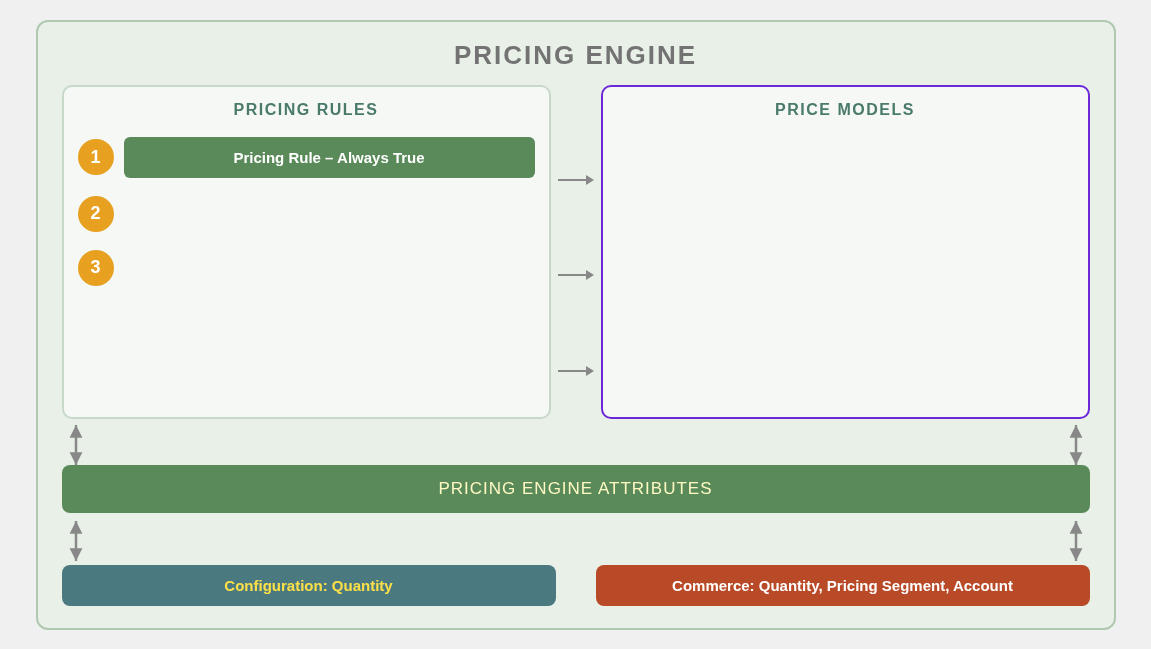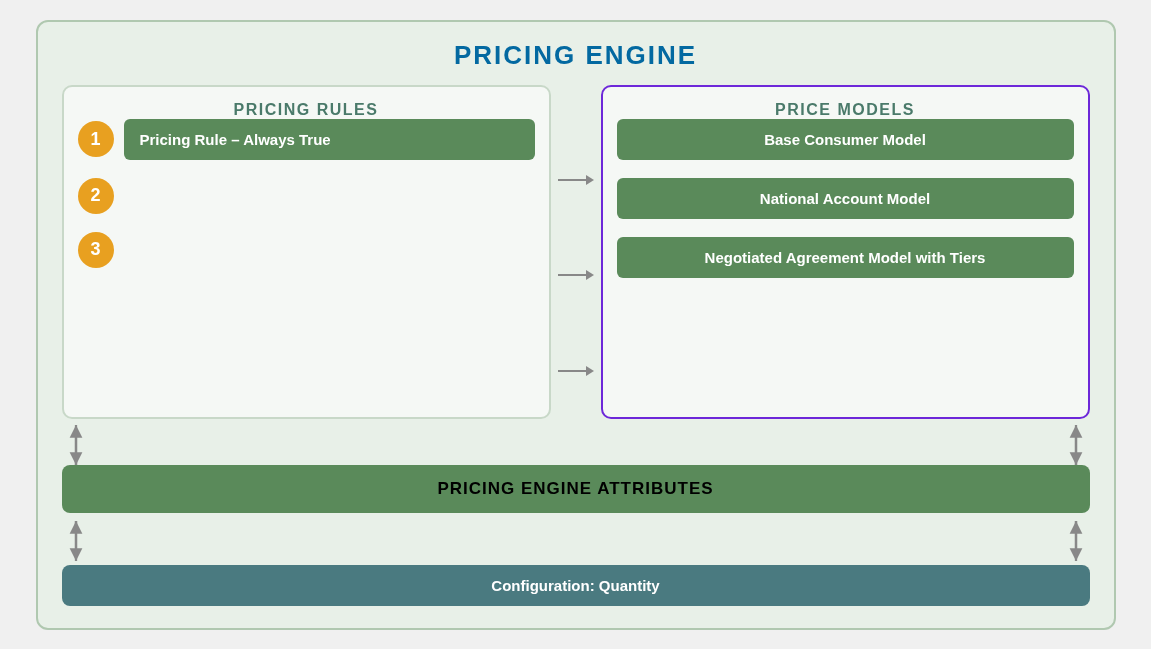--- a/index.html
+++ b/index.html
@@ -20,30 +20,31 @@
       height: 610px;
       padding: 18px 24px 22px 24px;
       display: flex;
       flex-direction: column;
       align-items: center;
       position: relative;
     }
     .main-title {
       font-size: 26px;
       font-weight: 700;
-      color: #0369a1;
+      color: #737373;
       letter-spacing: 2px;
       margin-bottom: 14px;
       text-align: center;
     }
     .panel-title {
       font-size: 16px;
       font-weight: 700;
       color: #4a7a6a;
       letter-spacing: 1.5px;
+      margin-bottom: 18px;
       text-align: center;
     }
     .rules-list {
       display: flex;
       flex-direction: column;
       gap: 18px;
       width: 100%;
       align-items: center;
     }
     .rule-row {
@@ -65,21 +66,21 @@
       justify-content: center;
       flex-shrink: 0;
     }
     .green-box {
       background: #5a8a5a;
       color: white;
       border-radius: 6px;
       padding: 12px 16px;
       font-size: 15px;
       font-weight: 600;
-      text-align: left;
+      text-align: center;
       flex: 1;
     }
     .models-list {
       display: flex;
       flex-direction: column;
       gap: 18px;
       width: 100%;
       align-items: center;
     }
     .model-box {
@@ -102,25 +103,25 @@
     .v-arrow {
       display: flex;
       flex-direction: column;
       align-items: center;
       color: #888;
       font-size: 22px;
       line-height: 1;
     }
     .attributes-bar {
       background: #5a8a5a;
-      color: #000000;
+      color: #fef9c3;
       border-radius: 8px;
       padding: 14px 20px;
       font-size: 17px;
-      font-weight: 700;
+      font-weight: 400;
       letter-spacing: 1px;
       text-align: center;
       width: 100%;
       margin-bottom: 8px;
     }
     .v-arrows-bottom-row {
       display: flex;
       flex-direction: row;
       width: 100%;
       justify-content: space-around;
@@ -128,21 +129,21 @@
     }
     .bottom-boxes-row {
       display: flex;
       flex-direction: row;
       width: 100%;
       justify-content: space-around;
       gap: 40px;
     }
     .config-box {
       background: #4a7a80;
-      color: #ffffff;
+      color: #fde047;
       border-radius: 8px;
       padding: 12px 28px;
       font-size: 15px;
       font-weight: 600;
       text-align: center;
       flex: 1;
     }
     .commerce-box {
       background: #b84a28;
       color: white;
@@ -251,27 +252,20 @@
       <div class="h-arrow-wrap">
         <svg class="h-arrow-svg" viewBox="0 0 36 20" fill="none" xmlns="http://www.w3.org/2000/svg">
           <line x1="0" y1="10" x2="28" y2="10" stroke="#888" stroke-width="2"></line>
           <polygon points="28,5 36,10 28,15" fill="#888"></polygon>
         </svg>
       </div>
     </div>
 
     <div class="panel-models">
       <div class="panel-title">PRICE MODELS</div>
-      <div class="models-list">
-
-        <div class="model-box">Base Consumer Model</div>
-        <div class="model-box">National Account Model</div>
-        <div class="model-box">Negotiated Agreement Model with Tiers</div>
-
-      </div>
     </div>
   </div>
 
   <div class="vertical-arrows-row" style="margin-bottom:0;">
     <div class="v-arrow">
       <svg class="v-arrow-svg" viewBox="0 0 28 44" fill="none" xmlns="http://www.w3.org/2000/svg">
         <line x1="14" y1="44" x2="14" y2="8" stroke="#888" stroke-width="2.5"></line>
         <polygon points="7,14 14,0 21,14" fill="#888"></polygon>
         <line x1="14" y1="0" x2="14" y2="44" stroke="#888" stroke-width="2.5"></line>
         <polygon points="7,30 14,44 21,30" fill="#888"></polygon>
@@ -305,15 +299,16 @@
         <line x1="14" y1="0" x2="14" y2="36" stroke="#888" stroke-width="2.5"></line>
         <polygon points="7,30 14,44 21,30" fill="#888"></polygon>
         <line x1="14" y1="0" x2="14" y2="44" stroke="#888" stroke-width="2.5"></line>
         <polygon points="7,14 14,0 21,14" fill="#888"></polygon>
       </svg>
     </div>
   </div>
 
   <div class="bottom-boxes-row">
     <div class="config-box">Configuration: Quantity</div>
+    <div class="commerce-box">Commerce: Quantity, Pricing Segment, Account</div>
   </div>
 
 </div>
 
 </body></html>

